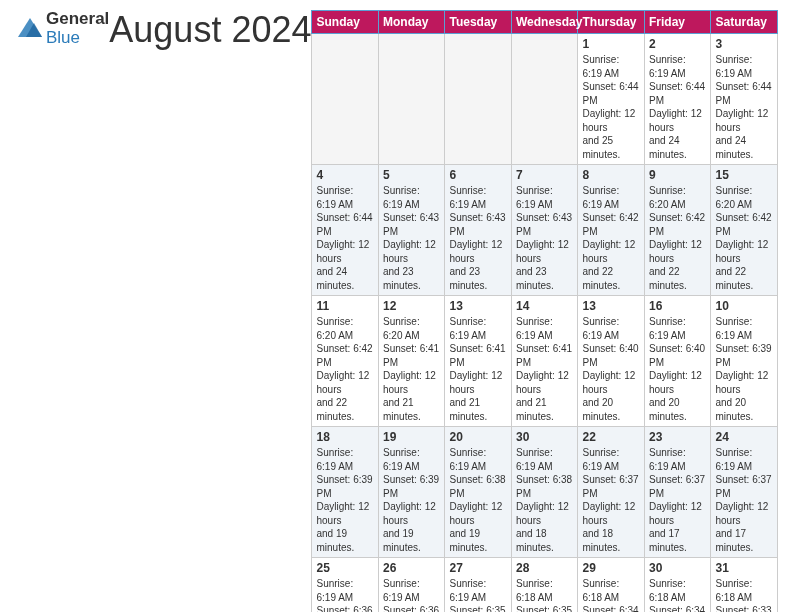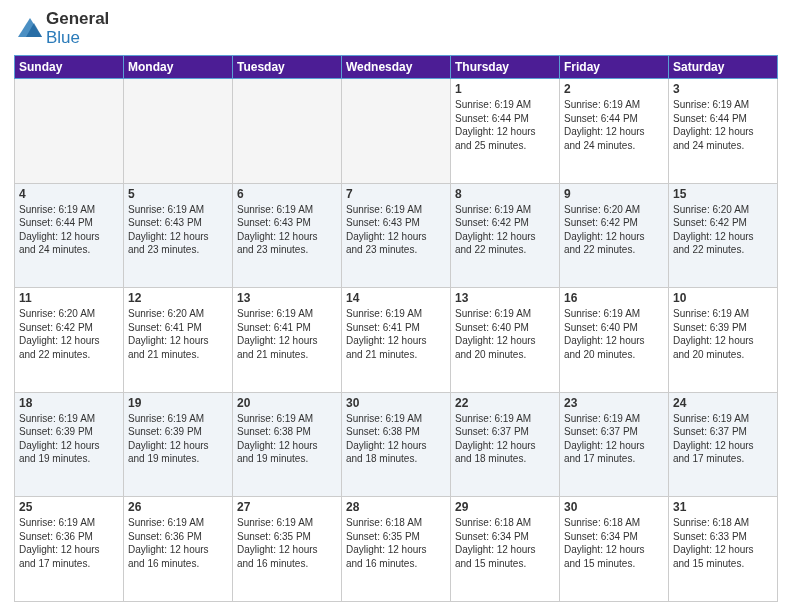--- a/index.html
+++ b/index.html
@@ -8,21 +8,21 @@
       background: #fff;
       width: 792px;
       height: 612px;
       overflow: hidden;
     }
     .page {
       width: 792px;
       height: 612px;
       padding: 10px 14px 10px 14px;
       display: flex;
-      flex-direction: column;
+      flex-direction: row;
     }
     .header {
       display: flex;
       justify-content: space-between;
       align-items: flex-start;
       margin-bottom: 8px;
     }
     .logo {
       display: flex;
       align-items: center;
@@ -61,21 +61,21 @@
       font-size: 14px;
       color: #555;
     }
     .calendar {
       flex: 1;
       border-collapse: collapse;
       width: 100%;
       table-layout: fixed;
     }
     .calendar th {
-      background: #4c1d95;
+      background: #be185d;
       color: #fff;
       font-size: 12px;
       font-weight: bold;
       padding: 4px 4px;
       text-align: left;
       border: 1px solid #5a9fd4;
     }
     .calendar td {
       border: 1px solid #ccc;
       vertical-align: top;
@@ -112,20 +112,21 @@
       <svg class="logo-icon" viewBox="0 0 28 28">
         <polygon points="14,3 26,22 2,22" fill="#2b7bb9" opacity="0.85"></polygon>
         <polygon points="18,8 26,22 10,22" fill="#1a5f9a" opacity="0.7"></polygon>
       </svg>
       <div class="logo-text">
         <span class="logo-general">General</span>
         <span class="logo-blue">Blue</span>
       </div>
     </div>
     <div class="title-area">
+      <div class="month-title">August 2024</div>
     </div>
   </div>
 
   <table class="calendar">
     <thead>
       <tr>
       <th>Sunday</th>
           <th>Monday</th>
           <th>Tuesday</th>
           <th>Wednesday</th>

